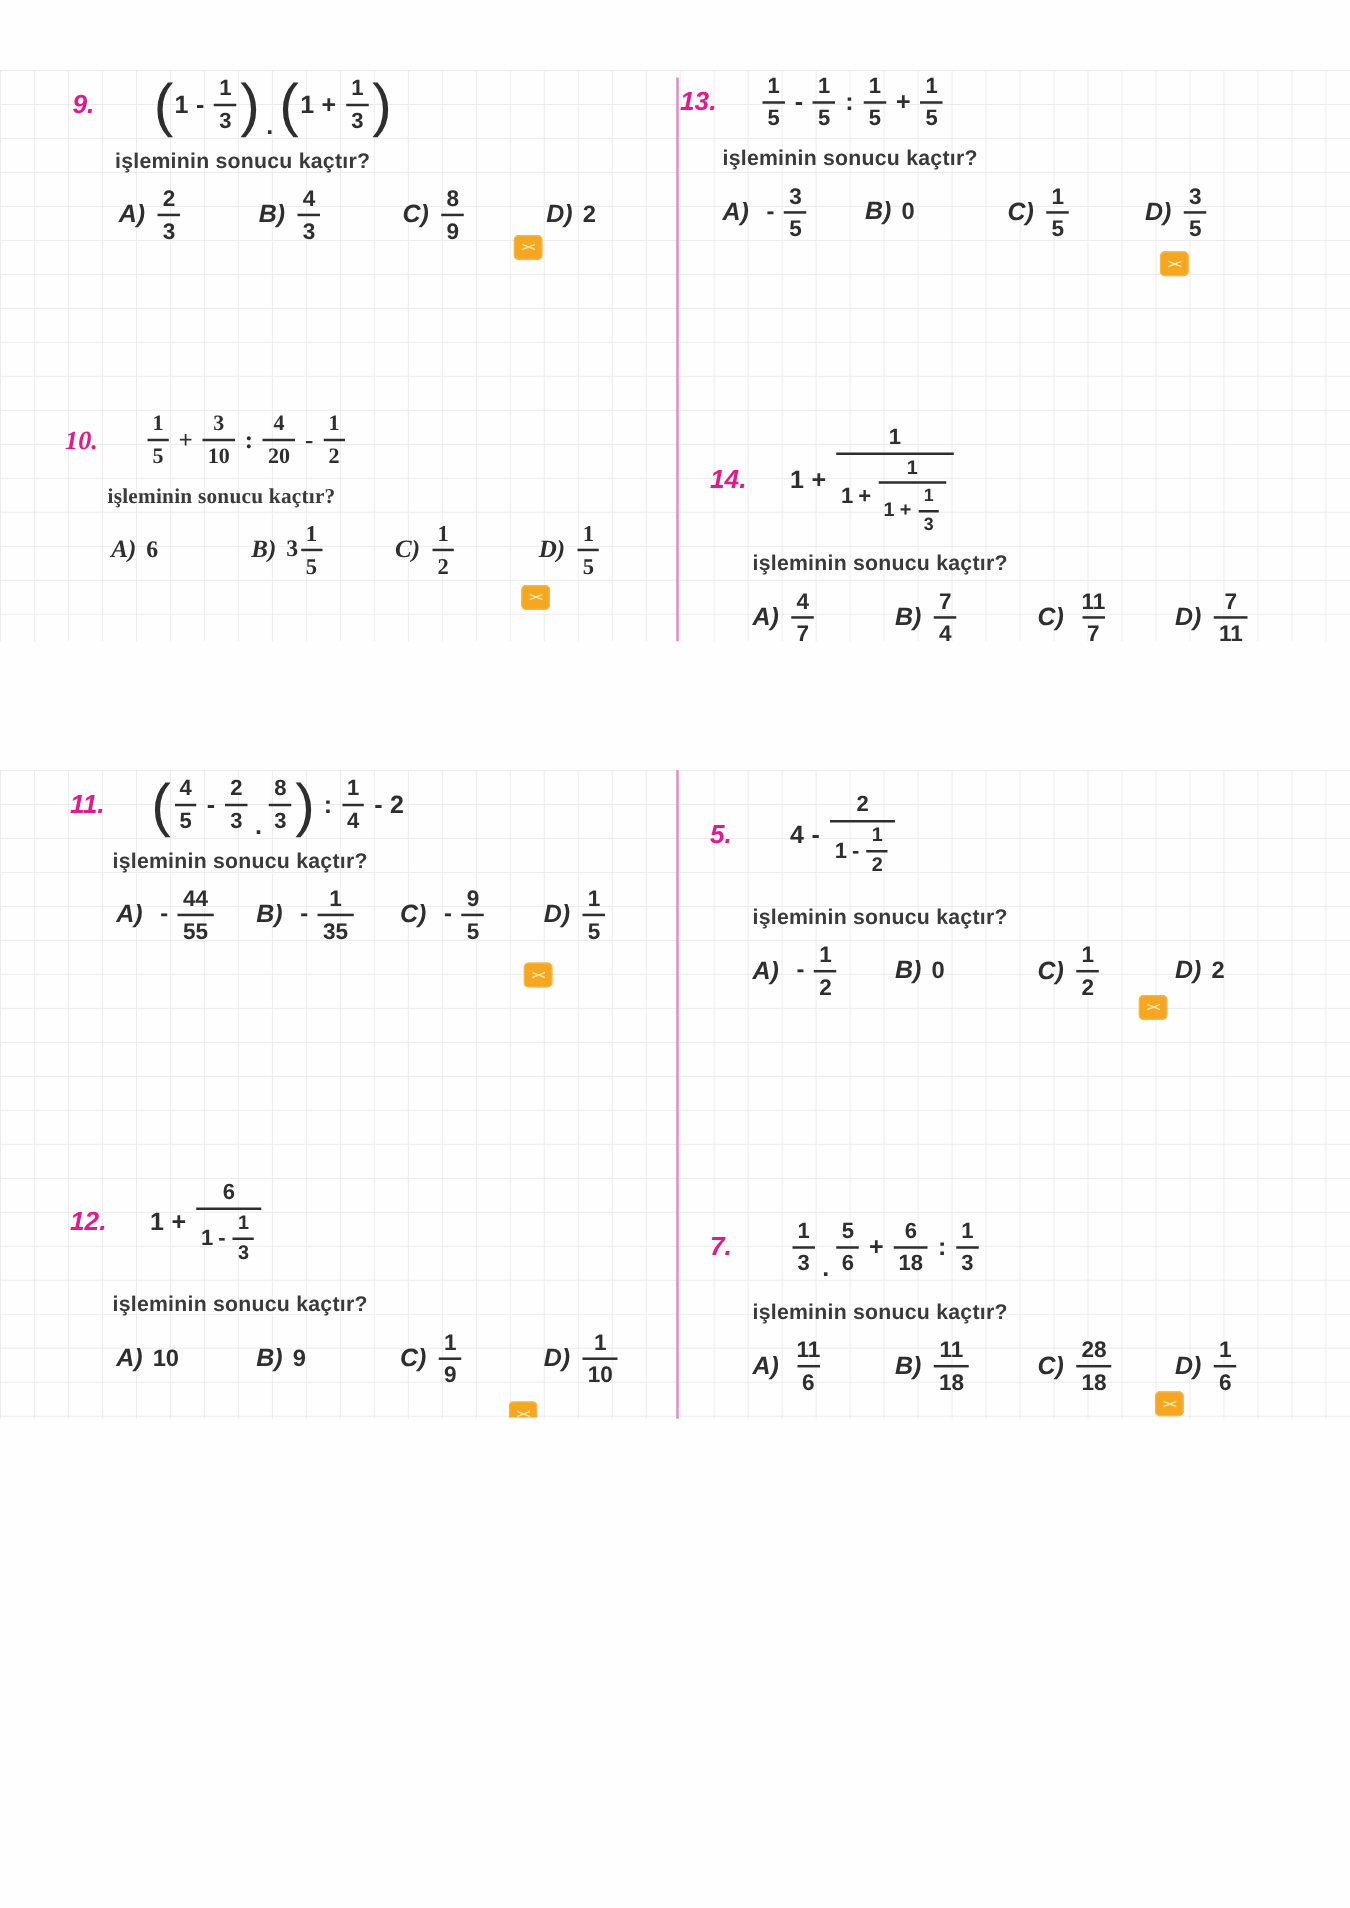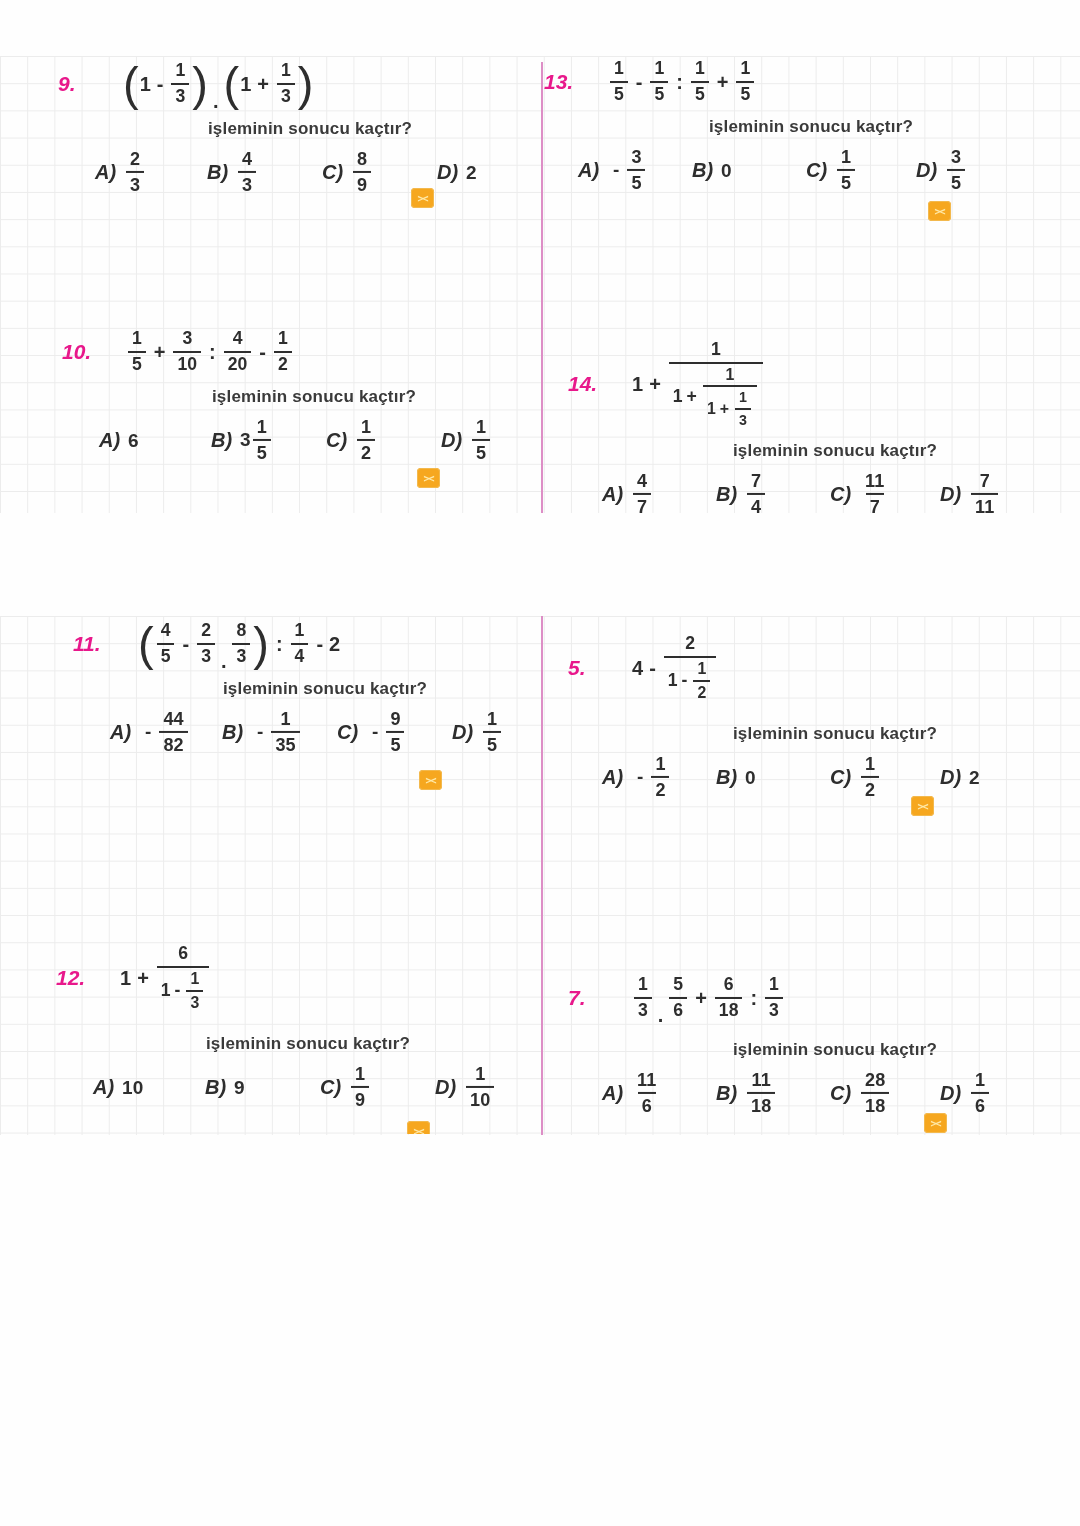--- a/index.html
+++ b/index.html
@@ -18,43 +18,42 @@
   .grid-a{top:56px;height:457px;}
   .grid-b{top:616px;height:519px;}
   
   .divider{position:absolute;left:541px;width:2px;background:#dd8ec6;}
   .divider-a{top:62px;height:451px;}
   .divider-b{top:616px;height:519px;}
 
   
   .question{position:absolute;}
   .q9 {left:58px; top:58px; width:470px;}
-  .q10{left:62px; top:326px;width:470px;}
-  .q11{left:73px; top:618px;width:470px;}
+  .q10{left:52px; top:326px;width:470px;font-family:Liberation Serif, serif;}
+  .q11{left:56px; top:618px;width:470px;}
   .q12{left:56px; top:938px;width:470px;}
   .q13{left:544px;top:56px; width:500px;}
   .q14{left:568px;top:336px;width:500px;}
   .q15{left:568px;top:628px;width:500px;}
   .q16{left:568px;top:972px;width:500px;}
 
   .qhead{display:flex;align-items:center;min-height:52px;}
   .q14 .qhead{min-height:96px;}
   .q12 .qhead,.q15 .qhead{min-height:80px;}
   .qnum{
     color:#e8188b;font-weight:bold;font-style:italic;font-size:21px;
     width:38px;flex:none;align-self:center;
   }
   .qexpr{
     margin-left:26px;font-size:20px;font-weight:bold;
     display:inline-flex;align-items:center;line-height:1.1;
   }
   .qprompt{
     margin:9px 0 0 34px;font-size:17px;font-weight:bold;color:#3a3a3a;
     letter-spacing:0.2px;
-    text-align:center;
   }
   .q12 .qprompt,.q15 .qprompt,.q16 .qprompt{margin-top:16px;}
   .qopts{position:relative;height:58px;margin-top:4px;}
   .opt{
     position:absolute;top:50%;transform:translateY(-50%);
     display:inline-flex;align-items:center;font-weight:bold;white-space:nowrap;
   }
   .col-l .opt0{left:37px}.col-l .opt1{left:149px}.col-l .opt2{left:264px}.col-l .opt3{left:379px}
   .col-r .opt0{left:34px}.col-r .opt1{left:148px}.col-r .opt2{left:262px}.col-r .opt3{left:372px}
   .olt{font-style:italic;font-size:20px;margin-right:8px;}
@@ -265,21 +264,21 @@
         </span>
     </div>
     <div class="qprompt">işleminin sonucu kaçtır?</div>
     <div class="qopts">
         <span class="opt opt0">
           <span class="olt">A)</span>
           <span class="ovl">
             <span class="mo">-</span>
             <span class="mf">
               <span class="fn">44</span>
-              <span class="fd">82</span>
+              <span class="fd">55</span>
             </span>
           </span>
         </span>
         <span class="opt opt1">
           <span class="olt">B)</span>
           <span class="ovl">
             <span class="mo">-</span>
             <span class="mf">
               <span class="fn">1</span>
               <span class="fd">35</span>

